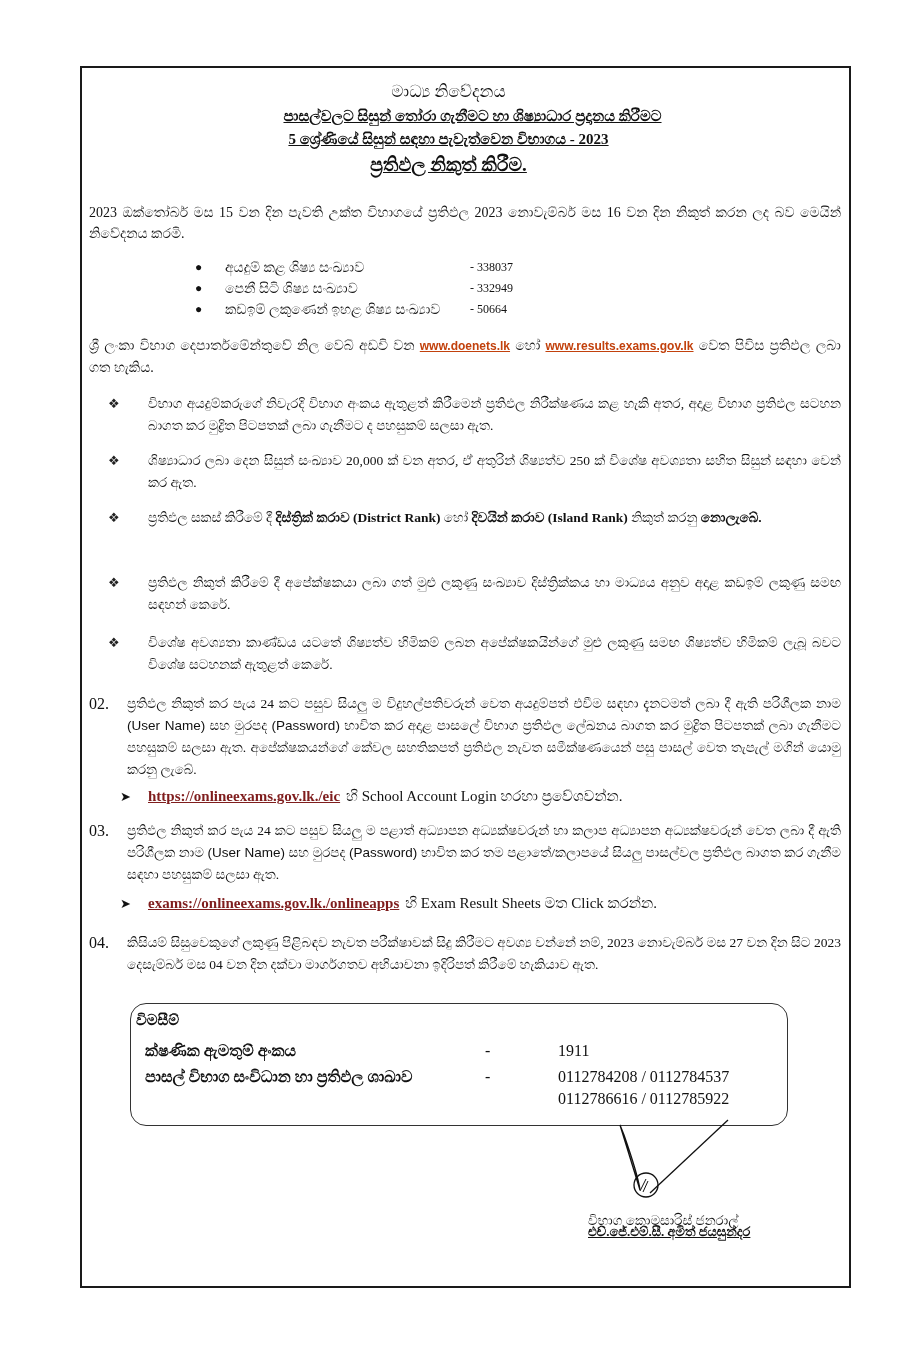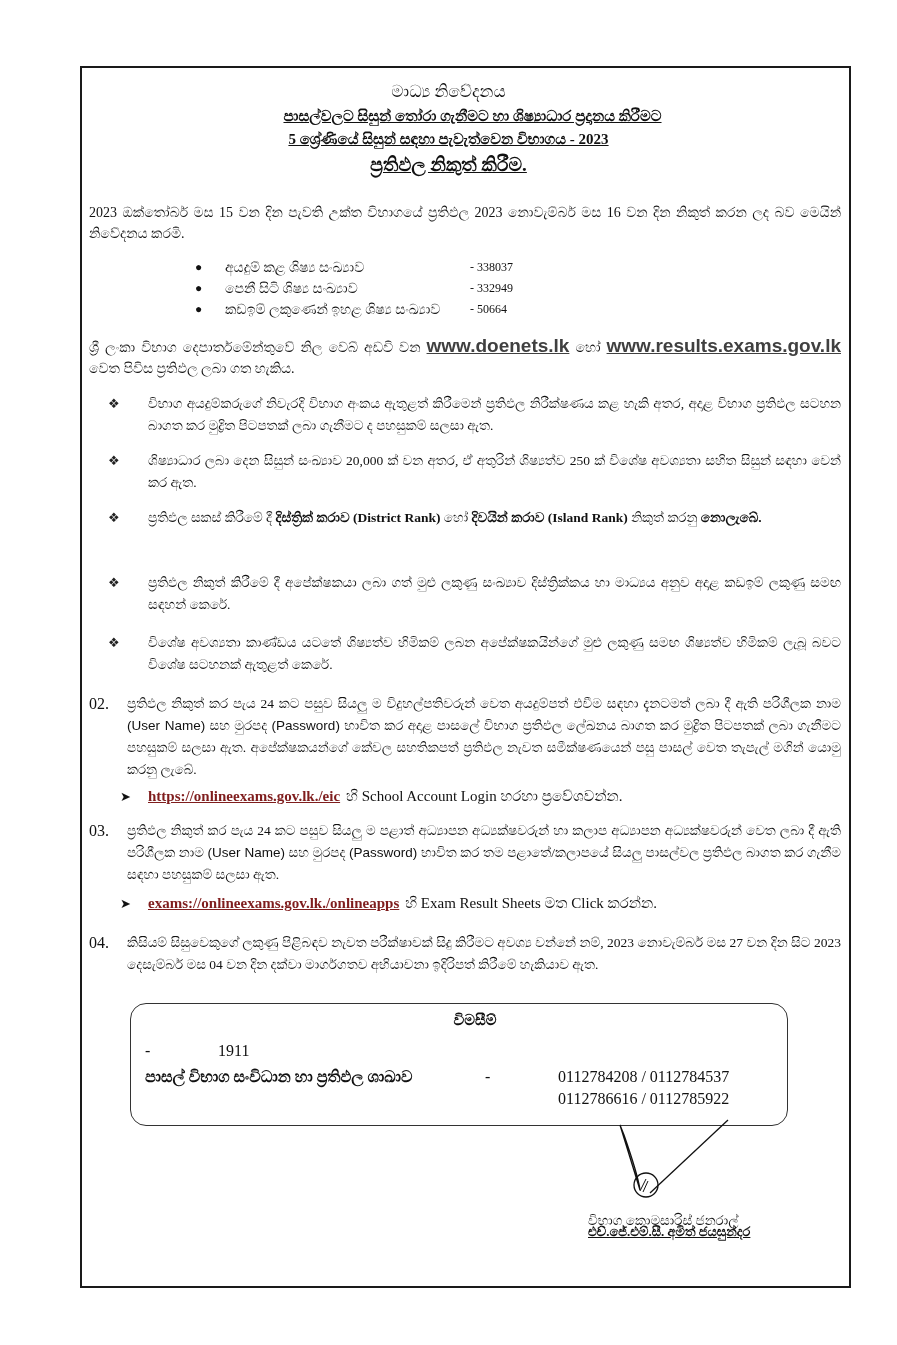--- a/index.html
+++ b/index.html
@@ -20,41 +20,41 @@
   .para { position: absolute; font-size: 14px; line-height: 21px; }
   .intro { left: 89px; top: 202px; width: 752px; text-align: justify; }
 
   .stats { position: absolute; left: 195px; top: 257px; width: 400px; font-size: 14px; }
   .stat-row { display: flex; align-items: center; height: 21px; }
   .stat-bullet { width: 30px; font-size: 12px; }
   .stat-label { width: 245px; }
   .stat-val { font-size: 12px; }
 
   .web { left: 89px; top: 335px; width: 752px; text-align: justify; }
-  .link { text-decoration: underline; font-weight: bold; font-family: "Liberation Sans", "DejaVu Sans", sans-serif; font-size: 19px; color: #404040; }
+  .link { text-decoration: underline; font-weight: bold; font-family: "Liberation Sans", "DejaVu Sans", sans-serif; font-size: 12px; color: #c2410c; }
 
   .diam-item { position: absolute; left: 108px; width: 733px; display: flex; font-size: 13.5px; line-height: 22px; }
   .diam { width: 40px; flex-shrink: 0; font-size: 13px; color: #222; }
   .diam-text { flex: 1; text-align: justify; }
   .bold { font-weight: bold; }
 
   .num-item { position: absolute; left: 89px; width: 752px; display: flex; font-size: 13.5px; line-height: 22px; }
   .num { width: 38px; flex-shrink: 0; font-size: 16px; }
   .num-text { flex: 1; text-align: justify; }
   .sans { font-family: "Liberation Sans", "DejaVu Sans", sans-serif; margin-top: 20px; }
 
   .arrow-line { position: absolute; left: 120px; font-size: 15px; display: flex; align-items: center; }
   .arrow { width: 28px; font-size: 13px; }
   .url { font-weight: bold; text-decoration: underline; color: #7f1d1d; margin-right: 6px; }
 
   .contact-box {
     position: absolute; left: 130px; top: 1003px; width: 658px; height: 123px;
     border: 1.5px solid #333; border-radius: 16px;
   }
-  .contact-title { position: absolute; left: 16px; width: 100%; top: 8px; text-align: center; font-size: 15px; font-weight: bold; }
+  .contact-title { position: absolute; left: 5px; width: 100%; top: 8px; font-size: 15px; font-weight: bold; }
   .contact-row { position: absolute; left: 14px; font-size: 16px; display: flex; }
   .c-label { width: 340px; font-weight: bold; }
   .c-dash { width: 28px; }
   .c-val { font-size: 16px; margin-left: 45px; }
 
   .signature { position: absolute; left: 610px; top: 1115px; width: 120px; height: 100px; }
   .sig-name { position: absolute; left: 588px; top: 1224px; font-size: 13px; font-weight: bold; text-decoration: underline; }
   .sig-title { position: absolute; left: 588px; top: 1213px; font-size: 13.5px; }
 </style>
 </head>
@@ -133,20 +133,21 @@
 </div>
 
 <div class="num-item" style="top:932px;">
   <span class="num">04.</span>
   <span class="num-text">කිසියම් සිසුවෙකුගේ ලකුණු පිළිබඳව නැවත පරීක්ෂාවක් සිදු කිරීමට අවශ්‍ය වන්නේ නම්, 2023 නොවැම්බර් මස 27 වන දින සිට 2023 දෙසැම්බර් මස 04 වන දින දක්වා මාර්ගගතව අභියාචනා ඉදිරිපත් කිරීමේ හැකියාව ඇත.</span>
 </div>
 
 <div class="contact-box">
   <div class="contact-title">විමසීම්</div>
   <div class="contact-row" style="top:38px;">
+    <span class="c-label">ක්ෂණික ඇමතුම් අංකය</span>
     <span class="c-dash">-</span>
     <span class="c-val">1911</span>
   </div>
   <div class="contact-row" style="top:64px;font-family:Liberation Serif, serif;">
     <span class="c-label">පාසල් විභාග සංවිධාන හා ප්‍රතිඵල ශාඛාව</span>
     <span class="c-dash">-</span>
     <span class="c-val">0112784208 / 0112784537</span>
   </div>
   <div class="contact-row" style="top:86px;">
     <span class="c-label"></span>

